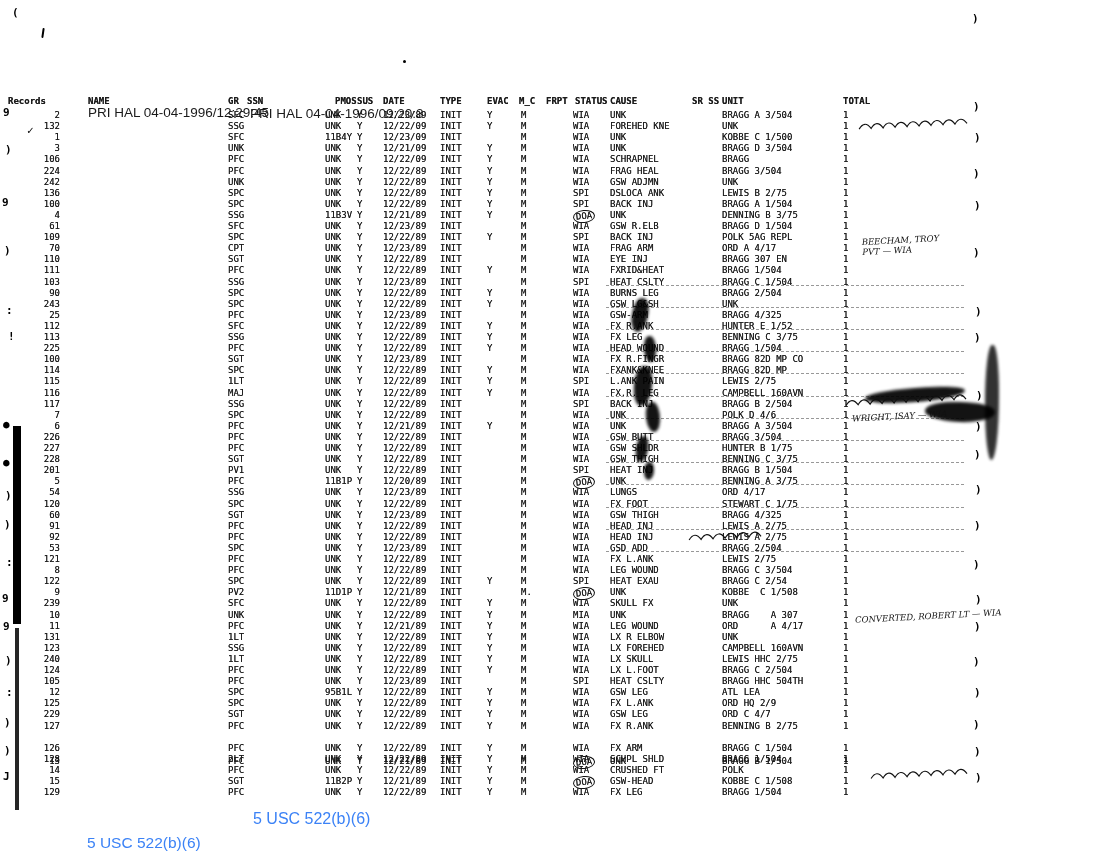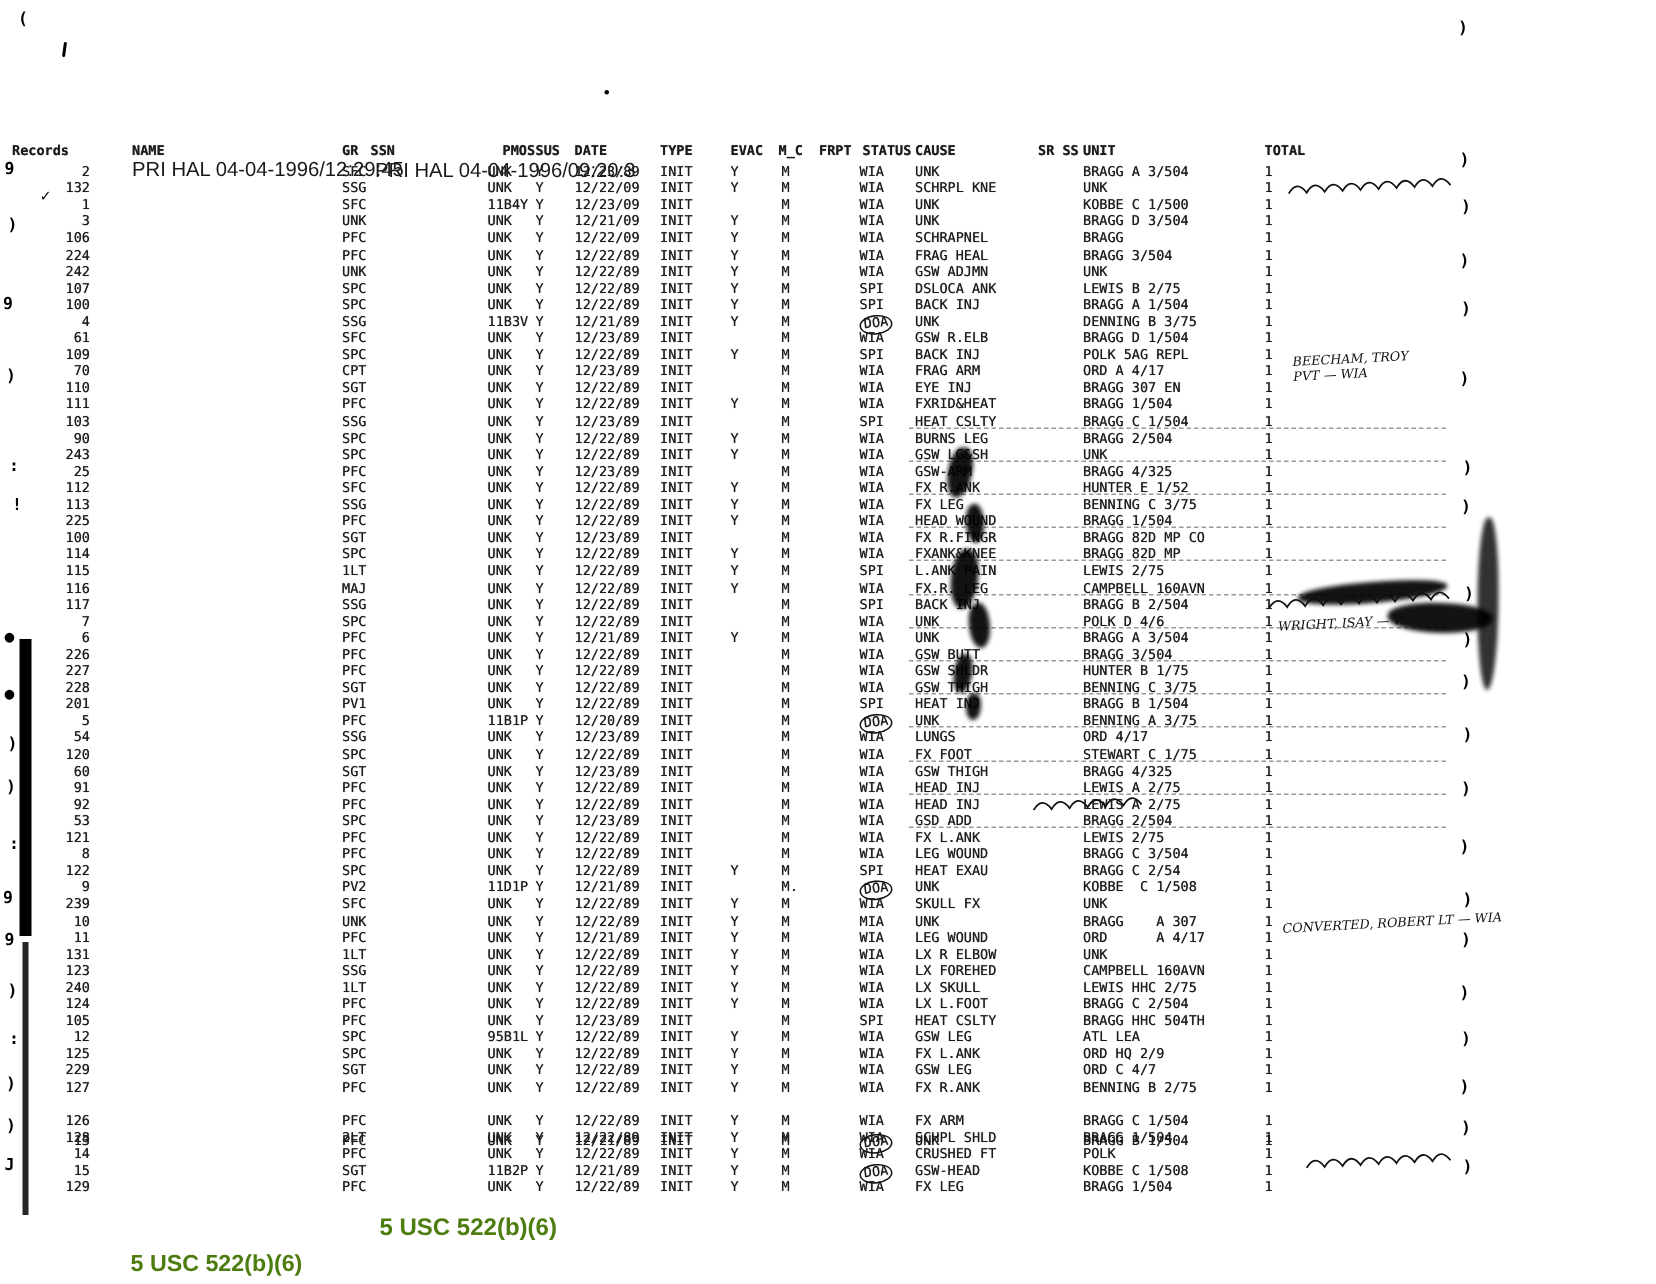--- a/index.html
+++ b/index.html
@@ -14,21 +14,21 @@
   .c-gr{left:228px;} .c-pmos{left:325px;} .c-sus{left:357px;} .c-date{left:383px;}
   .c-type{left:440px;} .c-evac{left:487px;} .c-mc{left:521px;} .c-status{left:573px;}
   .c-cause{left:610px;} .c-unit{left:722px;} .c-total{left:843px;}
   .circ{border:1.2px solid #111;border-radius:50%;padding:0 2px;display:inline-block;
         transform:rotate(-6deg);}
   .trail{position:absolute;left:606px;width:358px;top:8px;border-top:1px dashed #444;opacity:.55;}
   
   .stamp{position:absolute;font-family:"Liberation Sans",sans-serif;font-size:13.5px;
          color:#1a1a1a;white-space:nowrap;}
   .foot{position:absolute;font-family:"Liberation Sans",sans-serif;font-size:16px;
-        color:#4d7c0f;white-space:nowrap;font-weight:bold;}
+        color:#3b82f6;white-space:nowrap;}
   
   .mark{position:absolute;font-size:11px;font-weight:bold;color:#000;}
   .bar{position:absolute;background:#000;}
   .blob{position:absolute;background:#000;border-radius:50% 40% 55% 45%;filter:blur(1.5px);opacity:.92;}
   .note{position:absolute;font-family:"DejaVu Serif",serif;font-style:italic;font-size:8.5px;
         line-height:9.5px;color:#111;transform:rotate(-3deg);white-space:pre-line;}
   .squig{position:absolute;transform:rotate(-3deg);}
   .dot{position:absolute;width:3px;height:3px;background:#000;border-radius:50%;}
 </style>
 </head>
@@ -73,21 +73,21 @@
       <div class="row" style="top: 121.1px;">
         <span class="cell c-rec">132</span>
         <span class="cell c-gr">SSG</span>
         <span class="cell c-pmos">UNK</span>
         <span class="cell c-sus">Y</span>
         <span class="cell c-date">12/22/09</span>
         <span class="cell c-type">INIT</span>
         <span class="cell c-evac">Y</span>
         <span class="cell c-mc">M</span>
         <span class="cell c-status">WIA</span>
-        <span class="cell c-cause">SCHRPL KNE</span>
+        <span class="cell c-cause">FOREHED KNE</span>
         <span class="cell c-unit">UNK</span>
         <span class="cell c-total">1</span>
       </div>
       <div class="row" style="top: 132.2px;">
         <span class="cell c-rec">1</span>
         <span class="cell c-gr">SFC</span>
         <span class="cell c-pmos">11B4Y</span>
         <span class="cell c-sus">Y</span>
         <span class="cell c-date">12/23/09</span>
         <span class="cell c-type">INIT</span>
@@ -148,21 +148,21 @@
         <span class="cell c-date">12/22/89</span>
         <span class="cell c-type">INIT</span>
         <span class="cell c-evac">Y</span>
         <span class="cell c-mc">M</span>
         <span class="cell c-status">WIA</span>
         <span class="cell c-cause">GSW ADJMN</span>
         <span class="cell c-unit">UNK</span>
         <span class="cell c-total">1</span>
       </div>
       <div class="row" style="top: 187.7px;">
-        <span class="cell c-rec">107</span>
+        <span class="cell c-rec">136</span>
         <span class="cell c-gr">SPC</span>
         <span class="cell c-pmos">UNK</span>
         <span class="cell c-sus">Y</span>
         <span class="cell c-date">12/22/89</span>
         <span class="cell c-type">INIT</span>
         <span class="cell c-evac">Y</span>
         <span class="cell c-mc">M</span>
         <span class="cell c-status">SPI</span>
         <span class="cell c-cause">DSLOCA ANK</span>
         <span class="cell c-unit">LEWIS B 2/75</span>

